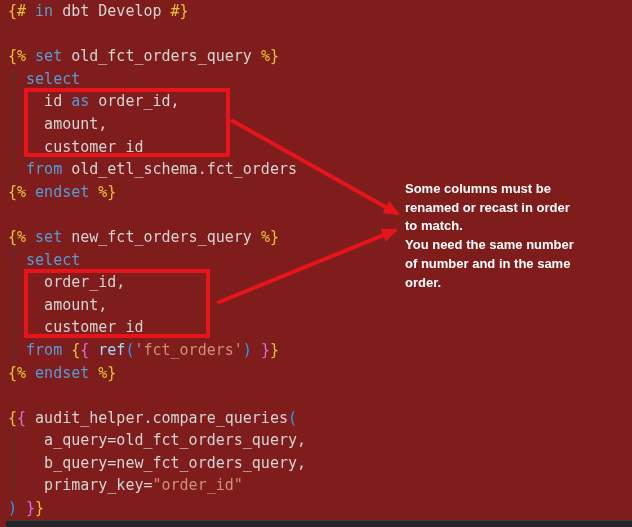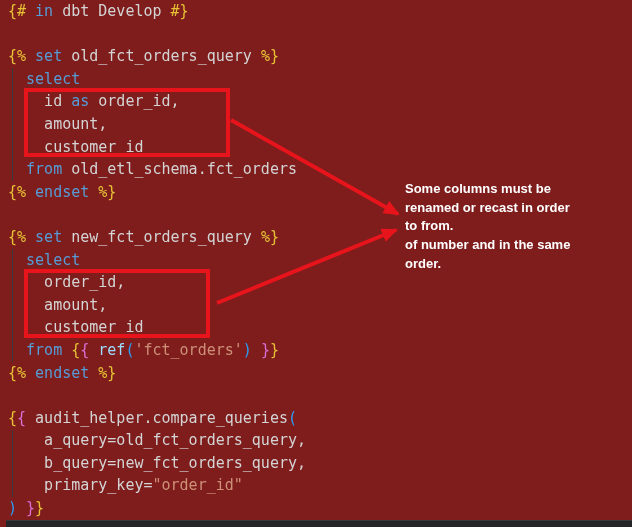--- a/index.html
+++ b/index.html
@@ -94,20 +94,21 @@
         <path d="M0,0 L16,7 L0,14 Z" fill="#E8141B"></path>
       </marker>
     </defs>
     <line x1="231" y1="120" x2="398" y2="214" stroke="#E8141B" stroke-width="4" marker-end="url(#arrowhead)"></line>
     <line x1="217" y1="303" x2="396" y2="230" stroke="#E8141B" stroke-width="4" marker-end="url(#arrowhead)"></line>
   </svg>
 
   <div class="annotation-text">
     <div>Some columns must be</div>
     <div>renamed or recast in order</div>
-    <div>to from.</div>
+    <div>to match.</div>
+    <div>You need the same number</div>
     <div>of number and in the same</div>
     <div>order.</div>
   </div>
 
   <div class="hscrollbar"></div>
 
 </div>
 
 </body></html>

